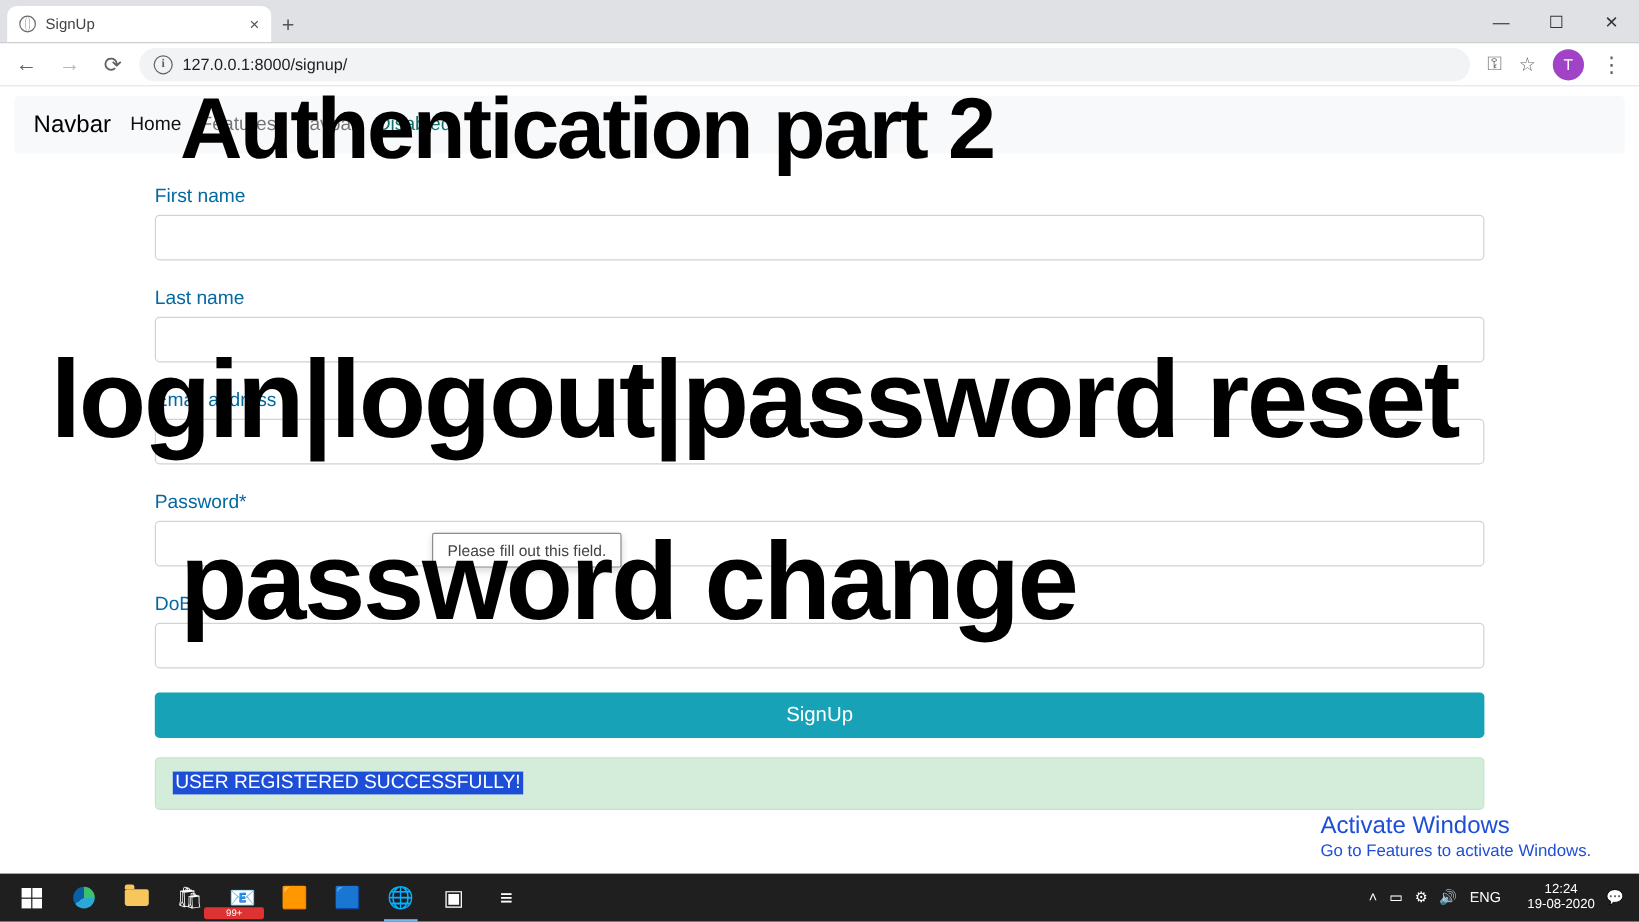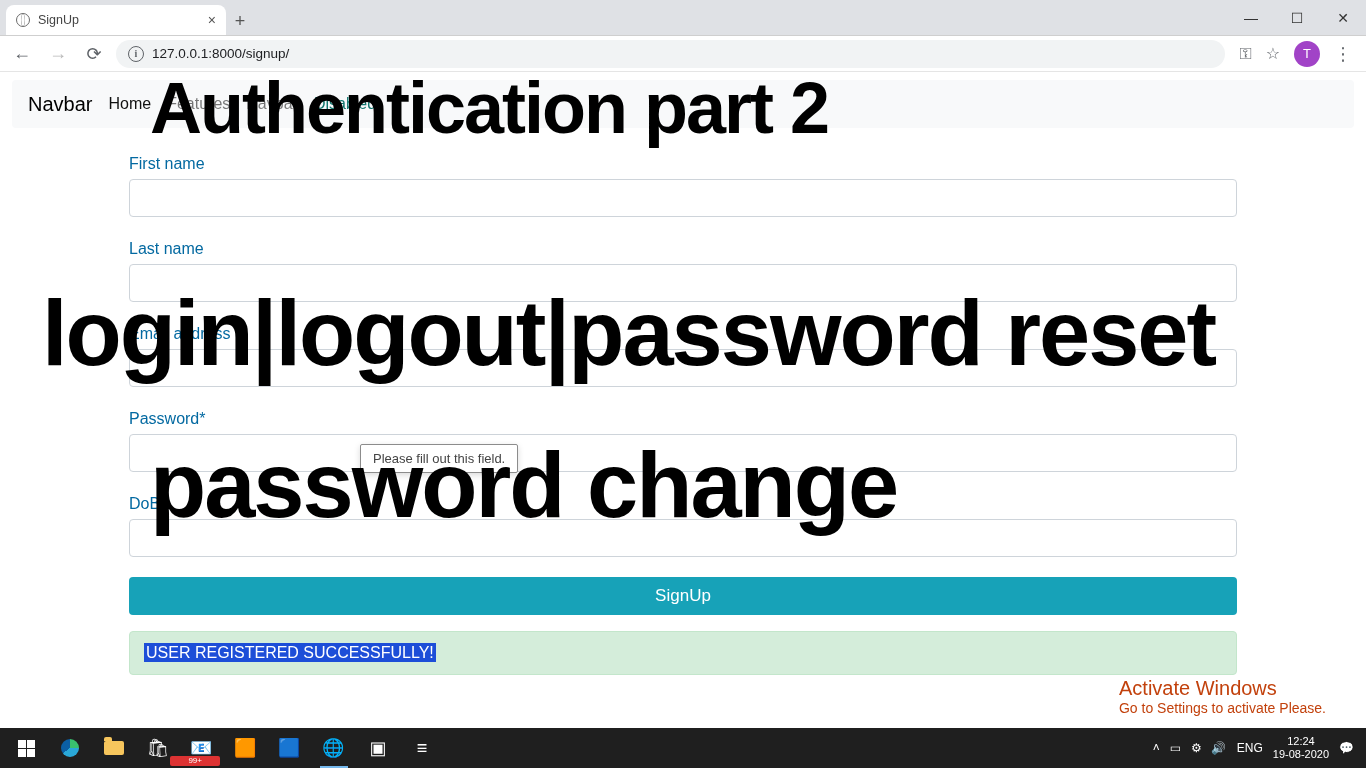--- a/index.html
+++ b/index.html
@@ -45,31 +45,31 @@
 
   .validation-bubble { position:absolute; border:1px solid #8c8c8c; background:#fff; font-size:13px; color:#444; padding:6px 12px; border-radius:2px; box-shadow:0 2px 6px rgba(0,0,0,.15); }
 
   
   .ov { position:absolute; font-weight:900; color:#000; letter-spacing:-2px; line-height:.95; font-family:"Segoe UI", Arial, sans-serif; white-space:nowrap; pointer-events:none; }
   .ov1 { top: 2px; left:150px; font-size:72px; }
   .ov2 { top:218px; left:42px;  font-size:92px;text-align:right; }
   .ov3 { top:370px; left:150px; font-size:92px; }
 
   
-  .watermark { position:absolute; right:40px; bottom:12px; text-align:left; color:#c2410c;margin-left:44px; }
+  .watermark { position:absolute; right:40px; bottom:12px; text-align:left; color:#1d4ed8;margin-left:44px; }
   .watermark .t1 { font-size:20px; }
   .watermark .t2 { font-size:14px; }
 
   
   .taskbar { position:absolute; left:0; right:0; bottom:0; height:40px; background:#1f1f1f; display:flex; align-items:center; padding:0 6px; color:#fff; font-size:12px; }
   .tb-left { display:flex; align-items:center; gap:4px; }
   .tb-item { width:40px; height:40px; display:flex; align-items:center; justify-content:center; font-size:18px; position:relative; }
   .tb-item.active::after { content:""; position:absolute; bottom:0; left:6px; right:6px; height:2px; background:#76b9ed; }
   .tb-right { margin-left:auto; display:flex; align-items:center; gap:10px; padding-right:6px; }
-  .tb-clock { text-align:center; line-height:1.15; font-size:11px; }
+  .tb-clock { text-align:center; line-height:1.15; font-size:11px;margin-left:12px; }
   .win-logo { display:grid; grid-template-columns:8px 8px; grid-template-rows:8px 8px; gap:1px; }
   .win-logo span { background:#fff; }
   .edge-circle{width:18px;height:18px;border-radius:50%;background:conic-gradient(#39c16e 0 25%,#2aa8d8 25% 65%,#0b5fa4 65% 100%);}    
   .folder-ic{width:20px;height:14px;background:#f7c65d;border-radius:2px;position:relative}.folder-ic::before{content:"";position:absolute;top:-4px;left:0;width:8px;height:4px;background:#f7c65d;border-radius:2px 2px 0 0}
   .badge99{position:absolute;bottom:2px;right:2px;background:#d33;color:#fff;font-size:8px;padding:0 18px;border-radius:2px;line-height:10px;}
 </style>
 </head>
 <body>
 
 <div class="chrome-top">
@@ -142,21 +142,21 @@
   <div class="validation-bubble" style="top:372px; left:360px;">
     <span>Please fill out this field.</span>
   </div>
 
   <div class="ov ov1">Authentication part 2</div>
   <div class="ov ov2">login|logout|password reset</div>
   <div class="ov ov3">password change</div>
 
   <div class="watermark">
     <div class="t1">Activate Windows</div>
-    <div class="t2">Go to Settings to activate Please.</div>
+    <div class="t2">Go to Features to activate Windows.</div>
   </div>
 </div>
 
 <div class="taskbar">
   <div class="tb-left">
     <div class="tb-item">
         <div class="win-logo">
           <span></span>
           <span></span>
           <span></span>

